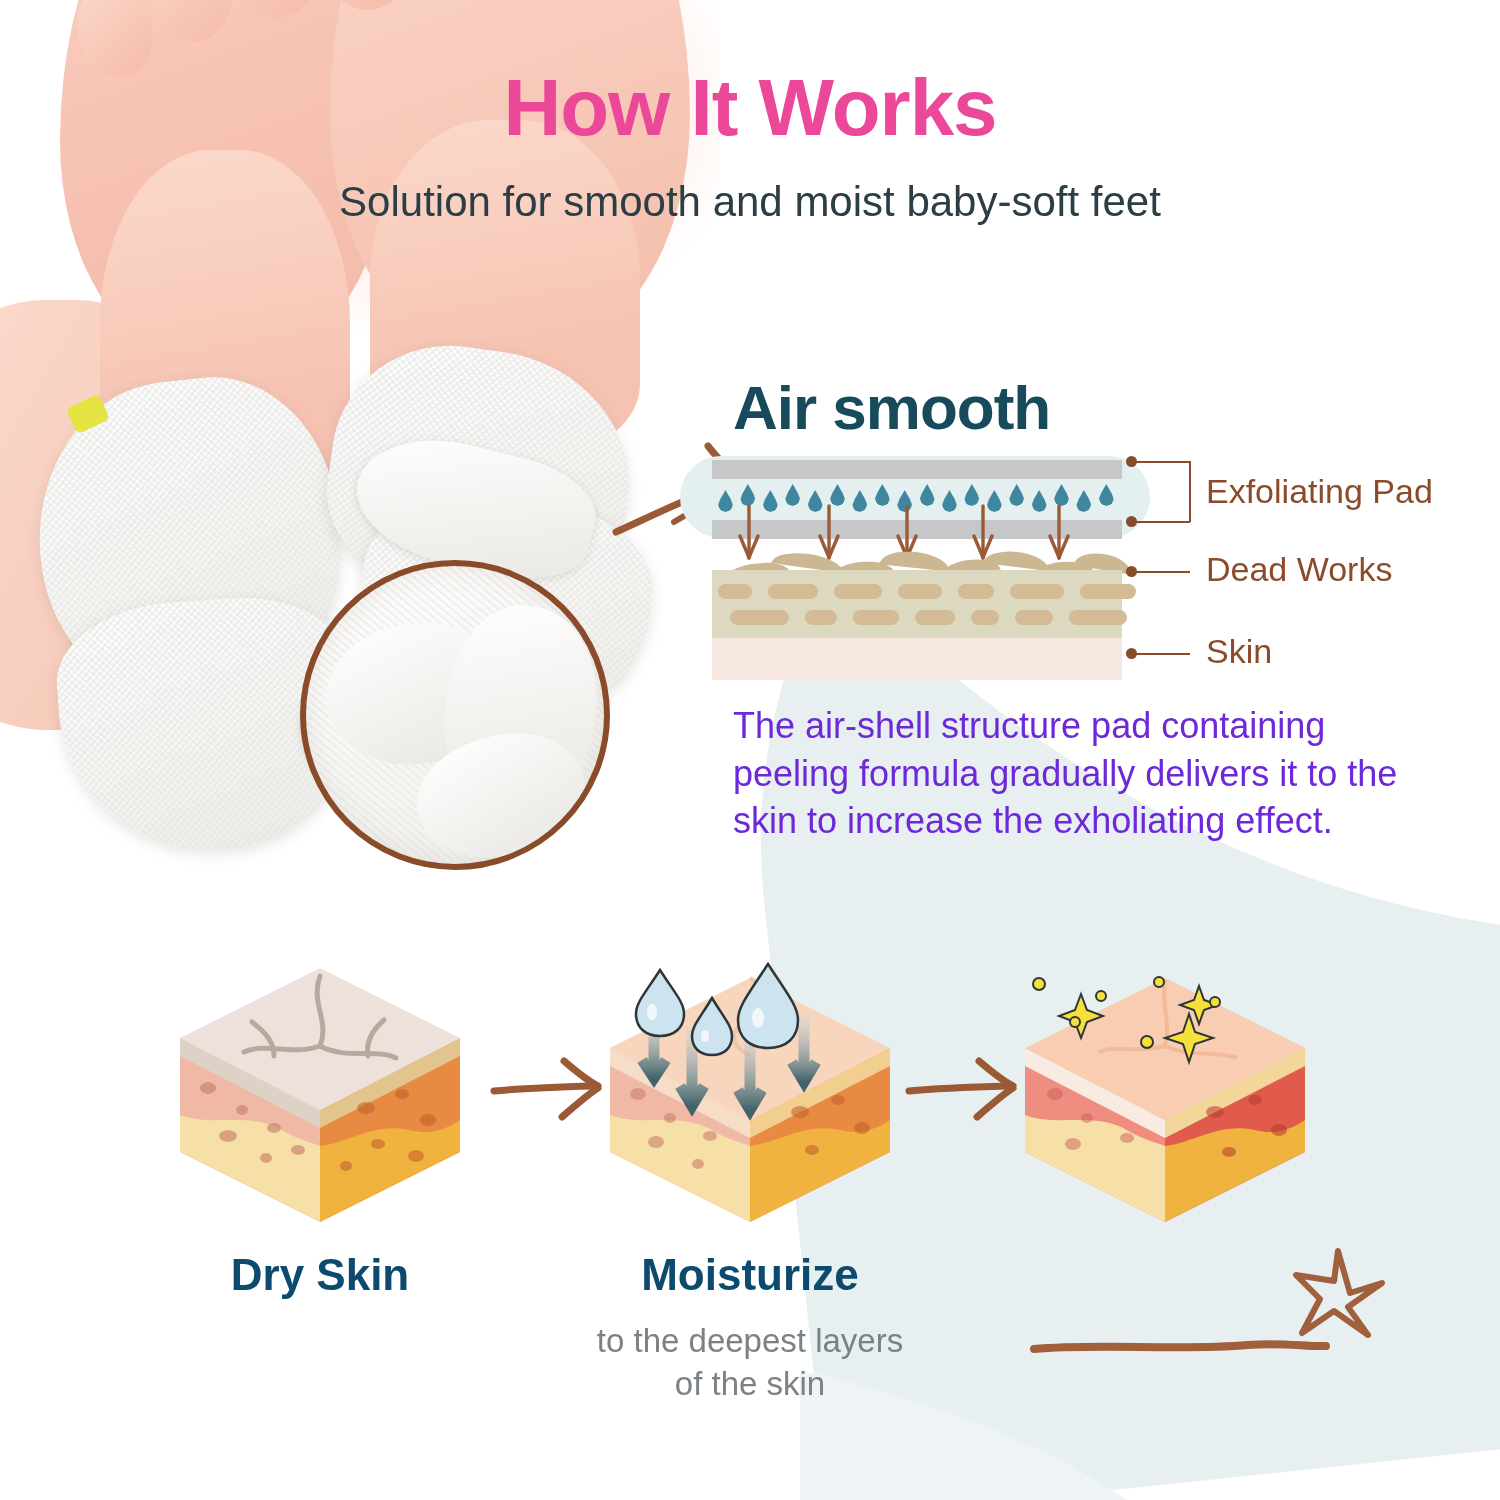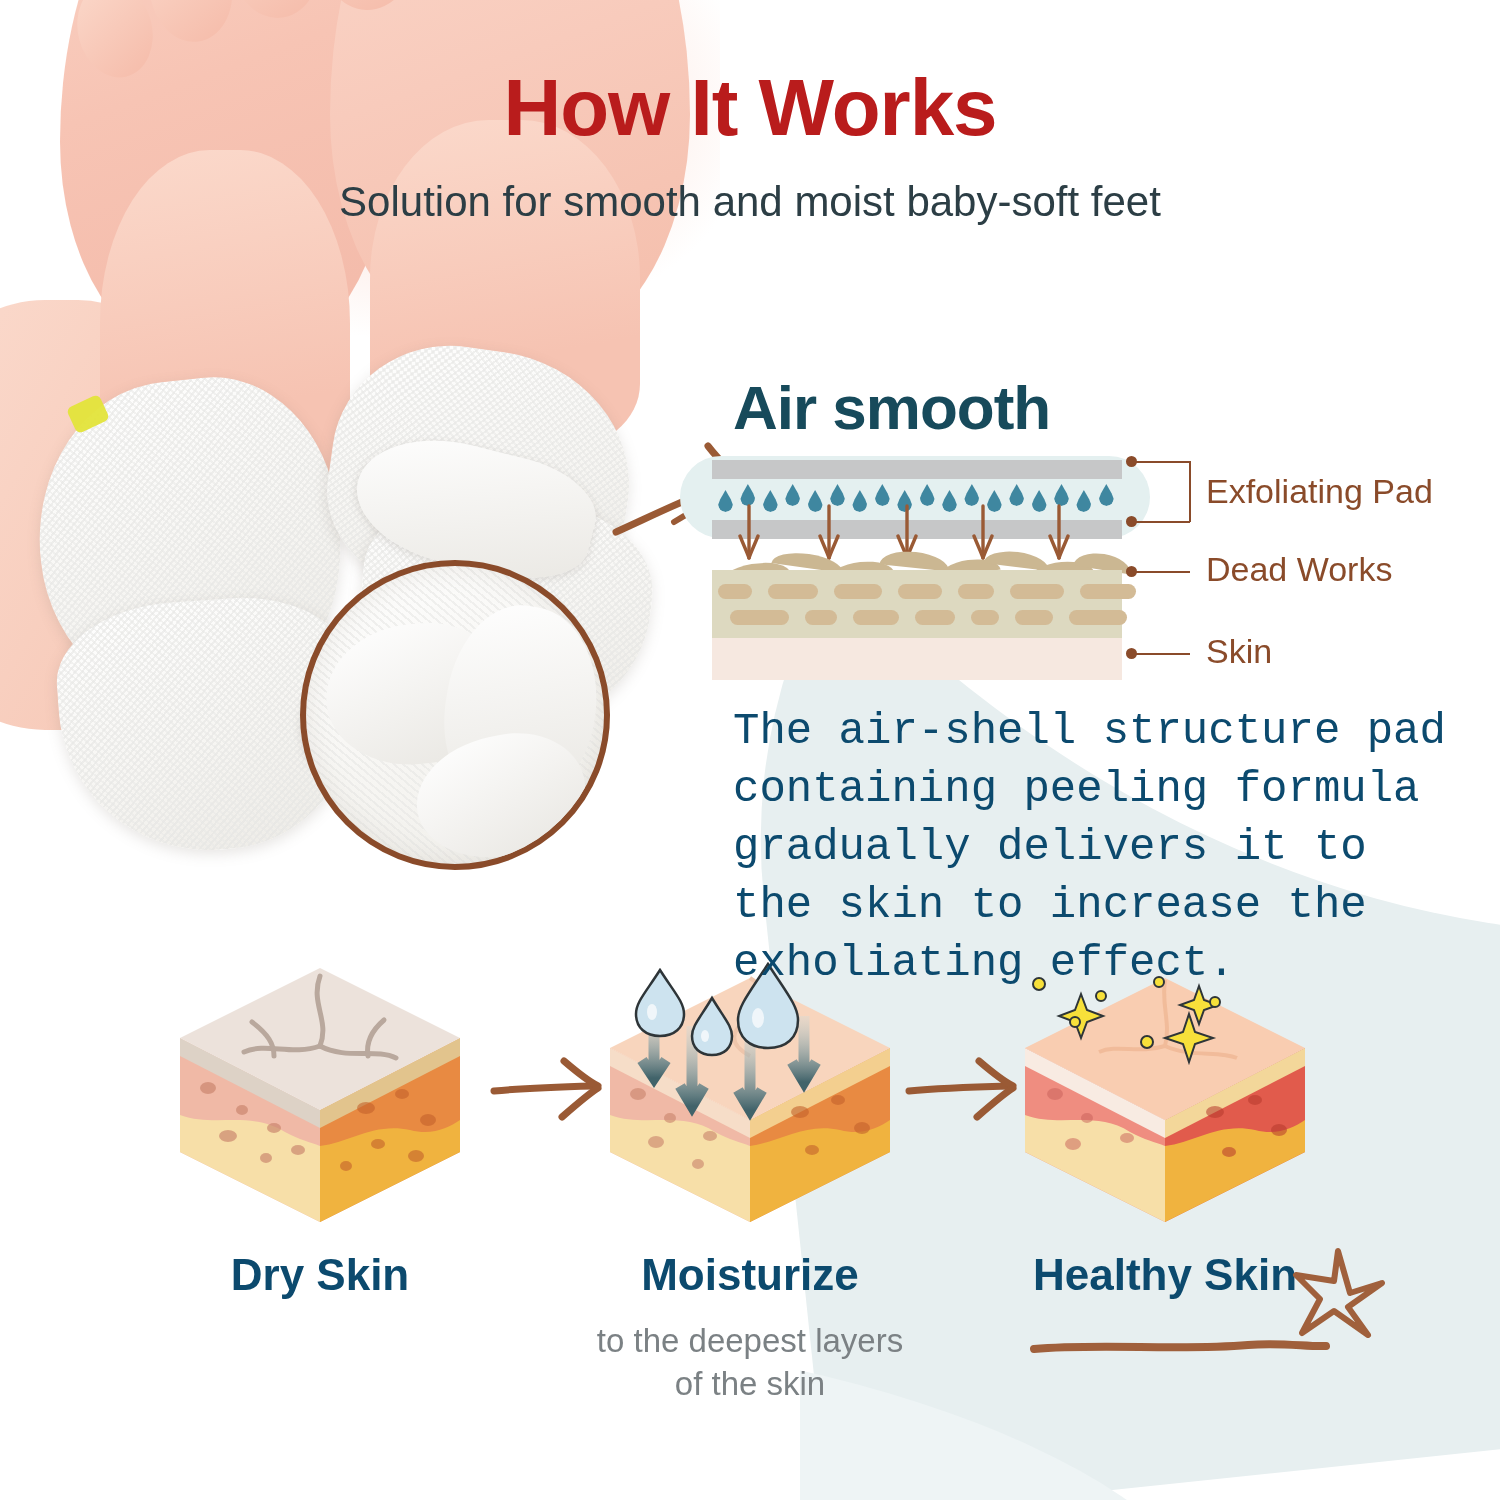--- a/index.html
+++ b/index.html
@@ -97,21 +97,21 @@
   .mc1{left:20px;top:58px;width:180px;height:140px;border-radius:50% 46% 46% 50%/52% 48% 50% 50%;transform:rotate(-6deg);}
   .mc2{left:140px;top:40px;width:150px;height:200px;border-radius:44% 50% 48% 42%/48% 52% 48% 48%;transform:rotate(10deg);}
   .mc3{left:110px;top:170px;width:170px;height:120px;border-radius:50% 44% 44% 50%/50% 50% 50% 50%;transform:rotate(-12deg);}
 
   
   .arrow-to-diagram{position:absolute;left:612px;top:438px;width:150px;height:120px;z-index:7;}
 
   
   .title{
     position:absolute;left:0;right:0;top:62px;text-align:center;
-    font-size:80px;font-weight:bold;color:#b91c1c;letter-spacing:-1px;
+    font-size:80px;font-weight:bold;color:#ec4899;letter-spacing:-1px;
     z-index:8;
   }
   .subtitle{
     position:absolute;left:0;right:0;top:178px;text-align:center;
     font-size:42px;font-weight:400;color:#2c3e45;z-index:8;
   }
 
   
   .airshell-title{
     position:absolute;left:733px;top:372px;font-size:62px;font-weight:bold;
@@ -143,21 +143,21 @@
 
   
   .callout{position:absolute;z-index:9;}
   .cl-dot{position:absolute;width:11px;height:11px;border-radius:50%;background:#8a4b2a;}
   .cl-line{position:absolute;height:2px;background:#8a4b2a;}
   .cl-vline{position:absolute;width:2px;background:#8a4b2a;}
   .cl-text{position:absolute;color:#8a4b2a;font-size:34px;white-space:nowrap;}
 
   .airshell-desc{
     position:absolute;left:733px;top:702px;width:715px;
-    font-size:44px;line-height:1.32;color:#0c4a6e;z-index:9;font-family:Liberation Mono, monospace;
+    font-size:36px;line-height:1.32;color:#6d28d9;z-index:9;
   }
 
   
   .steps{position:absolute;left:0;top:960px;width:1500px;height:500px;z-index:8;}
   .step{position:absolute;width:330px;}
   .step.s1{left:155px;}
   .step.s2{left:585px;}
   .step.s3{left:1000px;}
   .cube{position:relative;width:300px;height:270px;margin:0 auto;}
   .step-label{
@@ -495,21 +495,20 @@
           <g fill="#f7e03a" stroke="#2e3538" stroke-width="2">
             <circle cx="24" cy="24" r="6"></circle>
             <circle cx="86" cy="36" r="5"></circle>
             <circle cx="144" cy="22" r="5"></circle>
             <circle cx="200" cy="42" r="5"></circle>
             <circle cx="60" cy="62" r="5"></circle>
             <circle cx="132" cy="82" r="6"></circle>
           </g>
         </svg>
       </div>
-      <div class="step-label">Healthy Skin</div>
     </div>
   </div>
 
   <svg class="doodle-star" viewBox="0 0 95 95">
     <path d="M48 6 L60 48 L92 38 L58 62 L78 90 L44 66 L12 88 L30 54 L6 30 L44 36 Z" stroke="#a0603c" stroke-width="6" fill="none" stroke-linejoin="round" stroke-linecap="round"></path>
   </svg>
   <svg class="doodle-underline" viewBox="0 0 300 14">
     <path d="M4 9 C70 3 150 11 218 5 C250 2 278 7 296 6" stroke="#a0603c" stroke-width="8" fill="none" stroke-linecap="round"></path>
   </svg>
 

